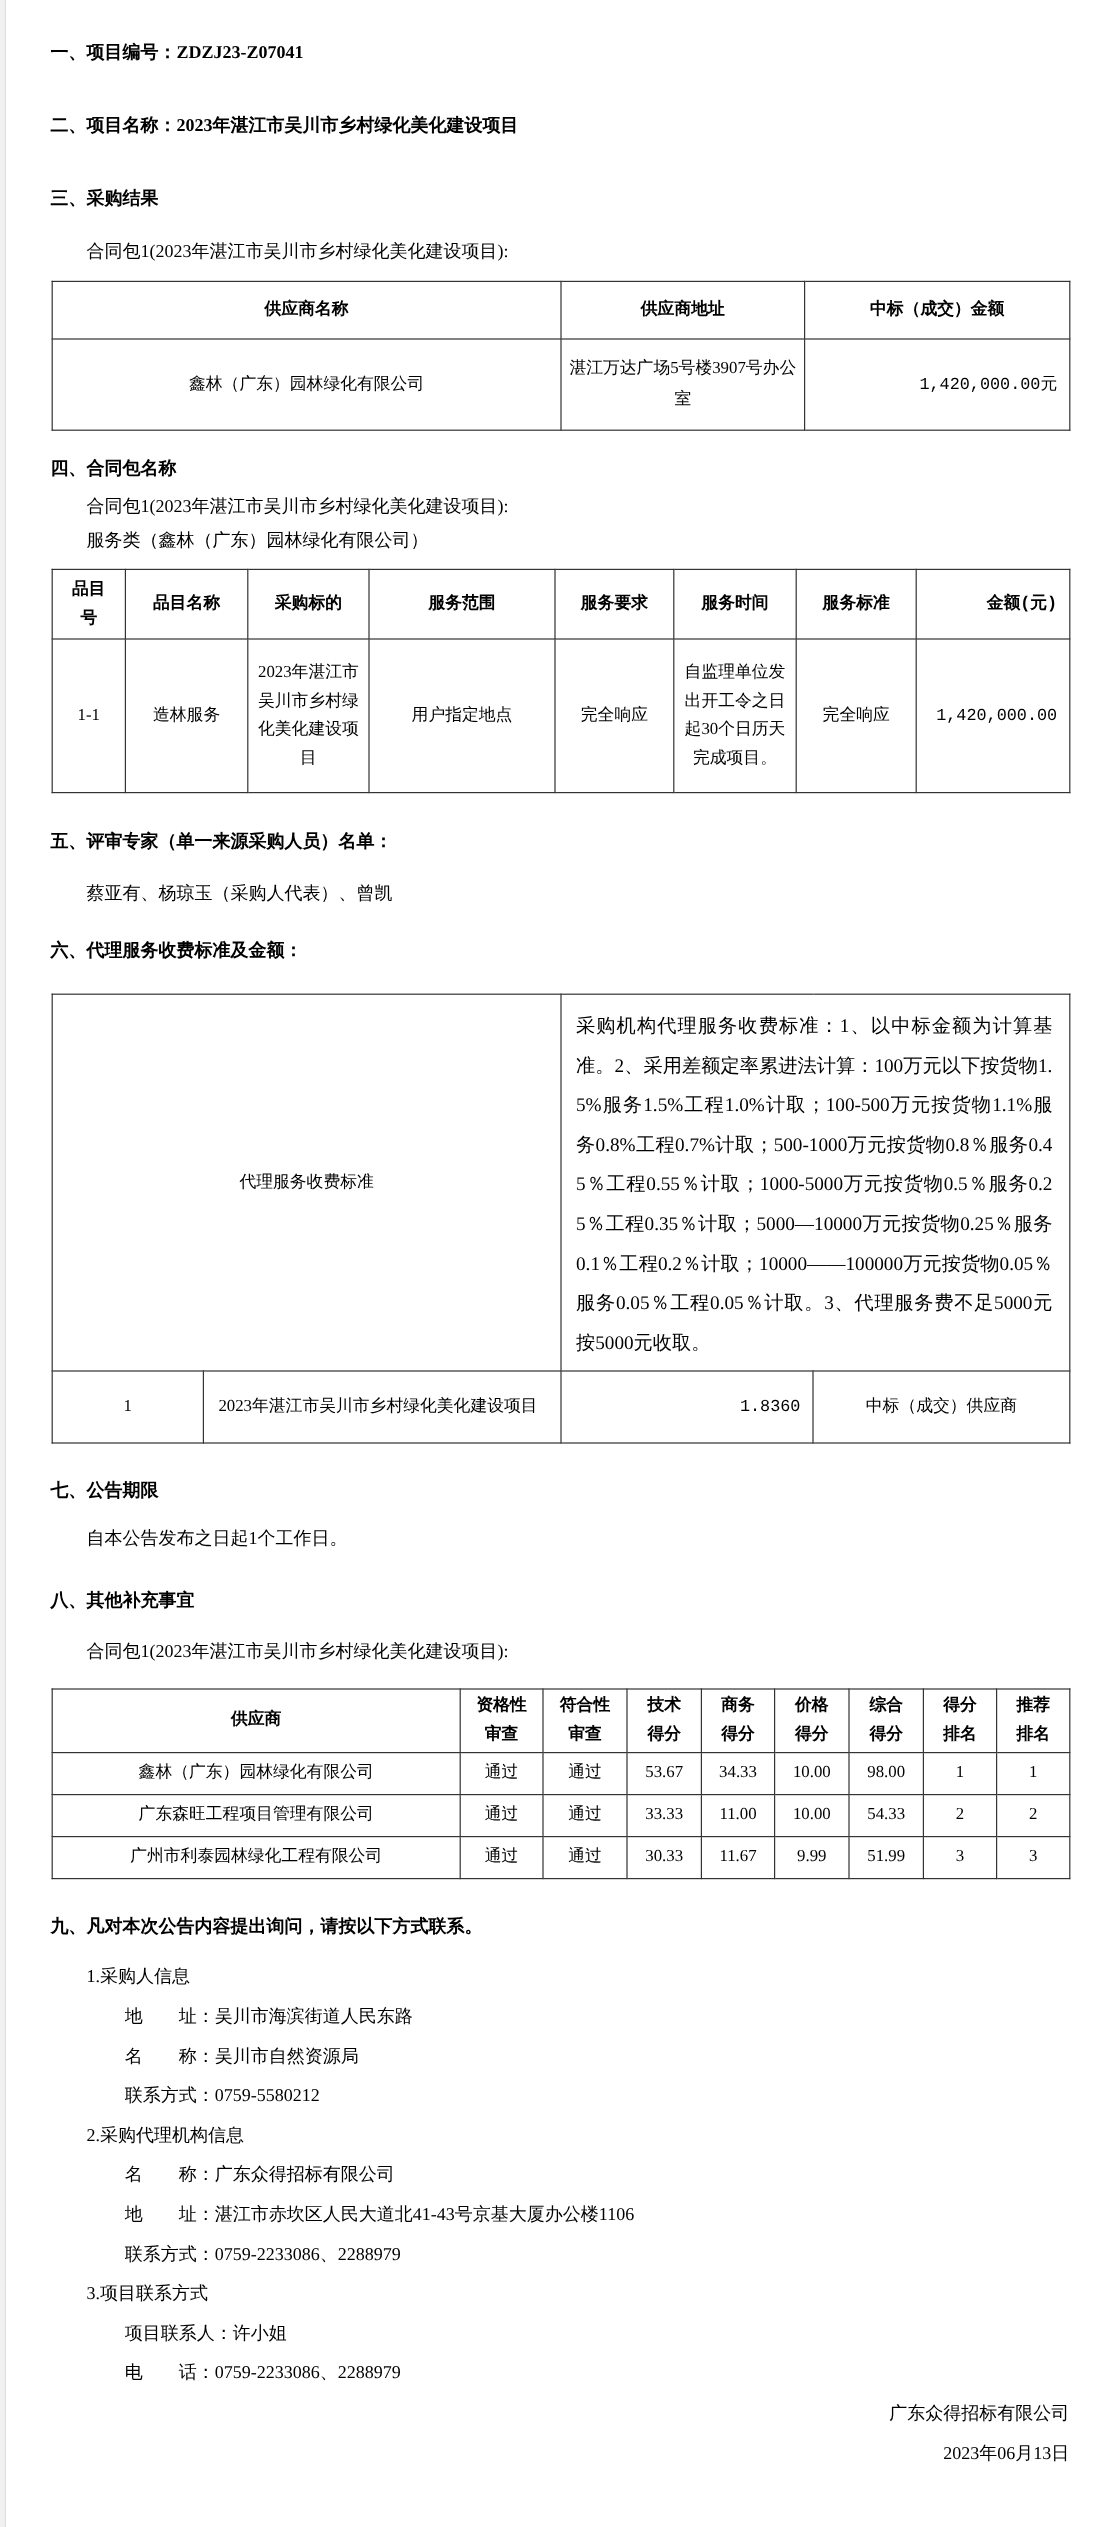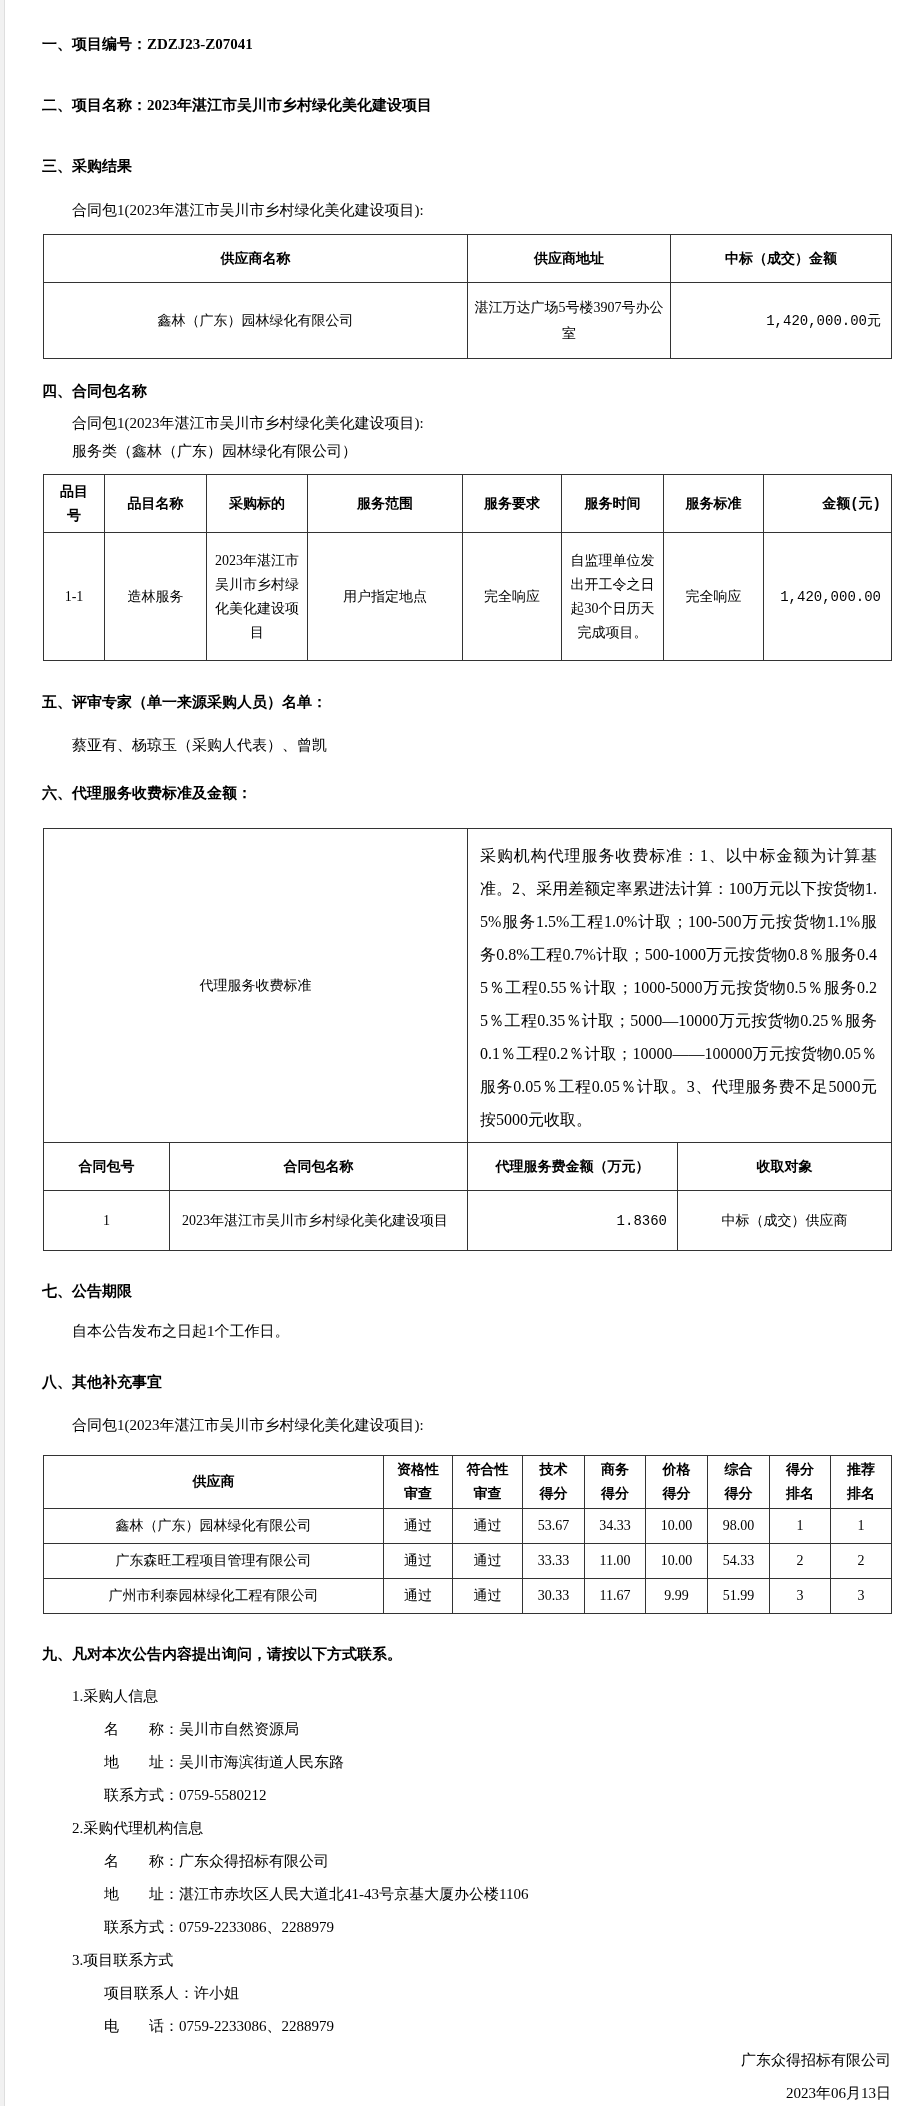--- a/index.html
+++ b/index.html
@@ -17,21 +17,21 @@
   .sec { font-weight: 700; font-size: 15px; line-height: 17px; }
   .sub { margin-left: 30px; line-height: 17px; }
   .detail { margin-left: 62px; line-height: 17px; }
   .mt44 { margin-top: 44px; } .mt34 { margin-top: 34px; }
   .mt33 { margin-top: 33px; } .mt32 { margin-top: 32px; }
   .mt31 { margin-top: 31px; font-family: Liberation Serif, serif; } .mt27 { margin-top: 27px; }
   .mt26 { margin-top: 26px; } .mt25 { margin-top: 25px; }
   .mt24 { margin-top: 24px; } .mt22 { margin-top: 23px; }
   .mt21 { margin-top: 21px; } .mt17 { margin-top: 17px; }
   .mt16 { margin-top: 16px; } .mt15 { margin-top: 15px; }
-  .mt14 { margin-top: 14px; } .mt11 { margin-top: 11px; }
+  .mt14 { margin-top: 14px; } .mt11 { margin-top: 11px; font-family: Liberation Mono, monospace; }
   table {
     border-collapse: collapse; table-layout: fixed; width: 848px;
     margin-left: 1px; font-size: 14px;
   }
   th, td {
     border: 1px solid #333; text-align: center; vertical-align: middle;
     padding: 2px 4px; line-height: 26px; word-break: break-all;
   }
   th { font-weight: 700; }
   th.two-line { white-space: pre-line; line-height: 24px; }
@@ -145,26 +145,20 @@
         <col class="c3a">
         <col class="c3b">
         <col class="c3c">
         <col class="c3d">
       </colgroup>
     <tbody>
         <tr class="dr298">
       <td class="fee-label" colspan="2">代理服务收费标准</td>
       <td class="fee-text" colspan="2">采购机构代理服务收费标准：1、以中标金额为计算基准。2、采用差额定率累进法计算：100万元以下按货物1.5%服务1.5%工程1.0%计取；100-500万元按货物1.1%服务0.8%工程0.7%计取；500-1000万元按货物0.8％服务0.45％工程0.55％计取；1000-5000万元按货物0.5％服务0.25％工程0.35％计取；5000—10000万元按货物0.25％服务0.1％工程0.2％计取；10000——100000万元按货物0.05％服务0.05％工程0.05％计取。3、代理服务费不足5000元按5000元收取。</td>
     </tr>
-    <tr class="hr48">
-      <th>合同包号</th>
-      <th>合同包名称</th>
-      <th>代理服务费金额（万元）</th>
-      <th>收取对象</th>
-    </tr>
     <tr class="dr60">
       <td>1</td>
       <td class="left-cell">2023年湛江市吴川市乡村绿化美化建设项目</td>
       <td class="amount">1.8360</td>
       <td>中标（成交）供应商</td>
     </tr>
   </tbody>
     </table>
 
   <div class="sec mt32">七、公告期限</div>
@@ -237,22 +231,22 @@
       <td>51.99</td>
       <td>3</td>
       <td>3</td>
     </tr>
   </tbody>
     </table>
 
   <div class="sec mt32">九、凡对本次公告内容提出询问，请按以下方式联系。</div>
 
   <div class="sub mt25">1.采购人信息</div>
+  <div class="detail mt16">地　　址：吴川市海滨街道人民东路</div>
   <div class="detail mt16">名　　称：吴川市自然资源局</div>
-  <div class="detail mt16">地　　址：吴川市海滨街道人民东路</div>
   <div class="detail mt16">联系方式：0759-5580212</div>
 
   <div class="sub mt16">2.采购代理机构信息</div>
   <div class="detail mt16">名　　称：广东众得招标有限公司</div>
   <div class="detail mt16">地　　址：湛江市赤坎区人民大道北41-43号京基大厦办公楼1106</div>
   <div class="detail mt16">联系方式：0759-2233086、2288979</div>
 
   <div class="sub mt16">3.项目联系方式</div>
   <div class="detail mt16">项目联系人：许小姐</div>
   <div class="detail mt16">电　　话：0759-2233086、2288979</div>

